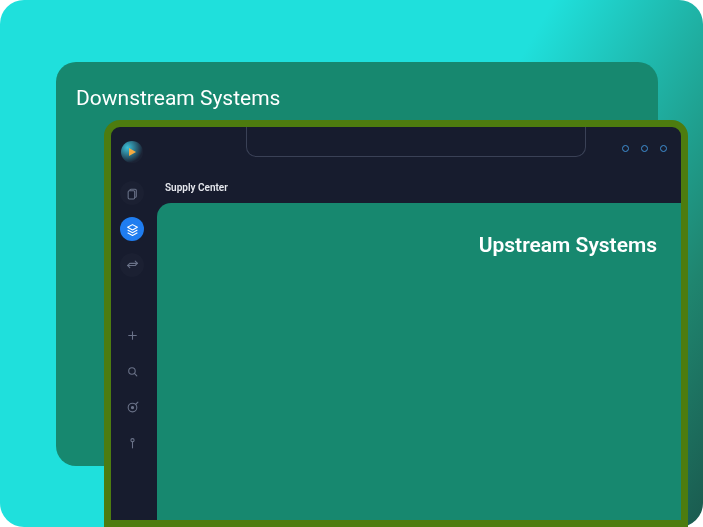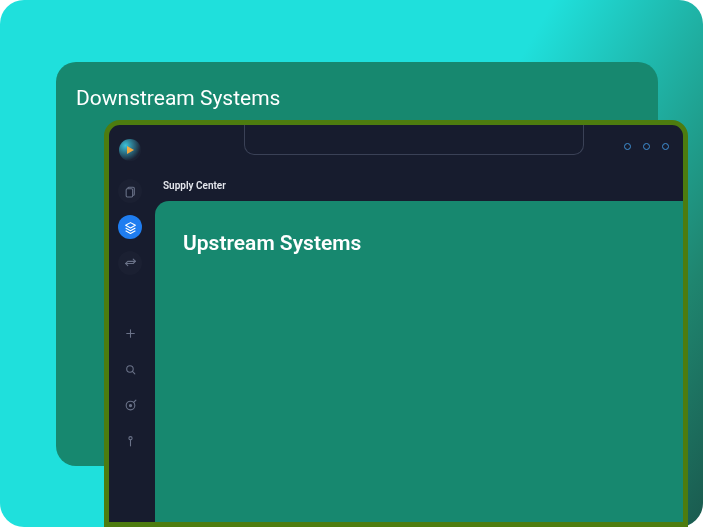--- a/index.html
+++ b/index.html
@@ -35,21 +35,21 @@
     color: #ffffff;
   }
 
   .app-window {
     position: absolute;
     left: 104px;
     top: 120px;
     width: 584px;
     height: 407px;
     background: #171c2e;
-    border: 5px solid #4d7c0f;
+    border: 7px solid #4d7c0f;
     border-radius: 16px 16px 0 0;
     overflow: hidden;
   }
 
   .app-logo {
     position: absolute;
     left: 10px;
     top: 14px;
     width: 22px;
     height: 22px;
@@ -137,20 +137,21 @@
     right: -4px;
     bottom: -4px;
     background: #17886f;
     border-radius: 14px 0 0 0;
     padding: 30px 28px;
   }
   .pane-title {
     font-size: 21px;
     font-weight: 600;
     color: #ffffff;
+    text-align: right;
   }
 </style>
 </head>
 <body>
 
 <div class="bg-gradient"></div>
 
 <div class="card-downstream">
   <div class="card-title">Downstream Systems</div>
 </div>

